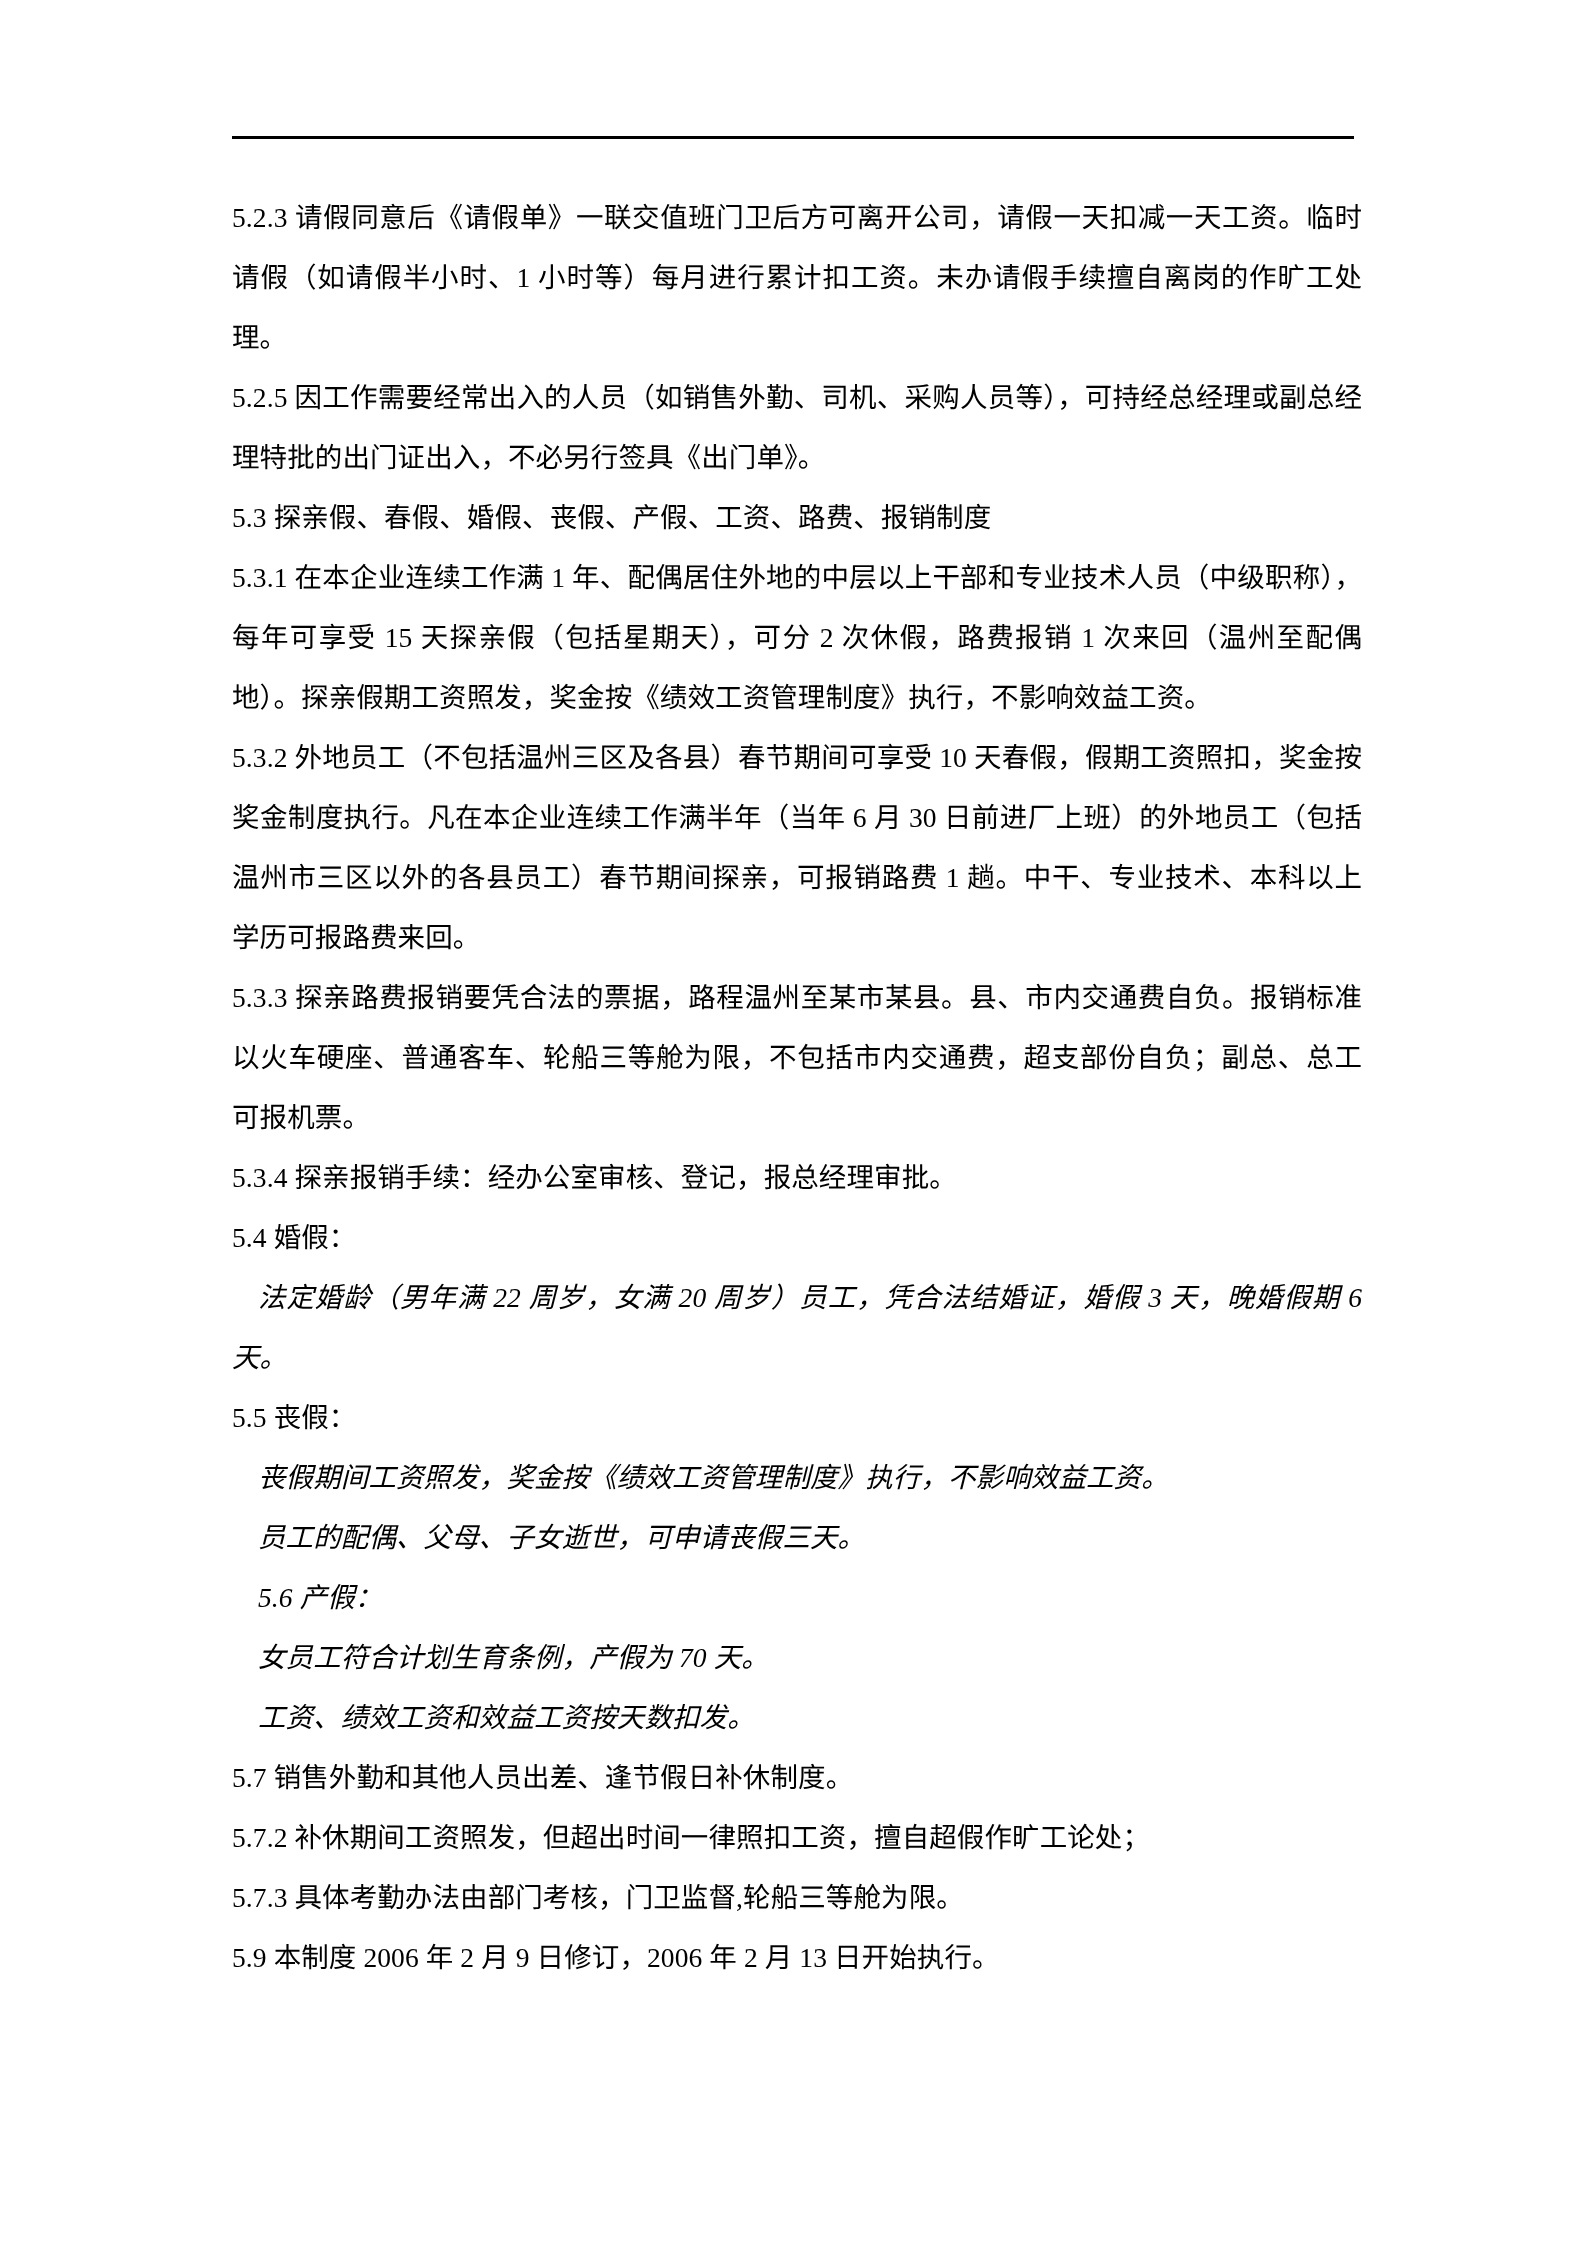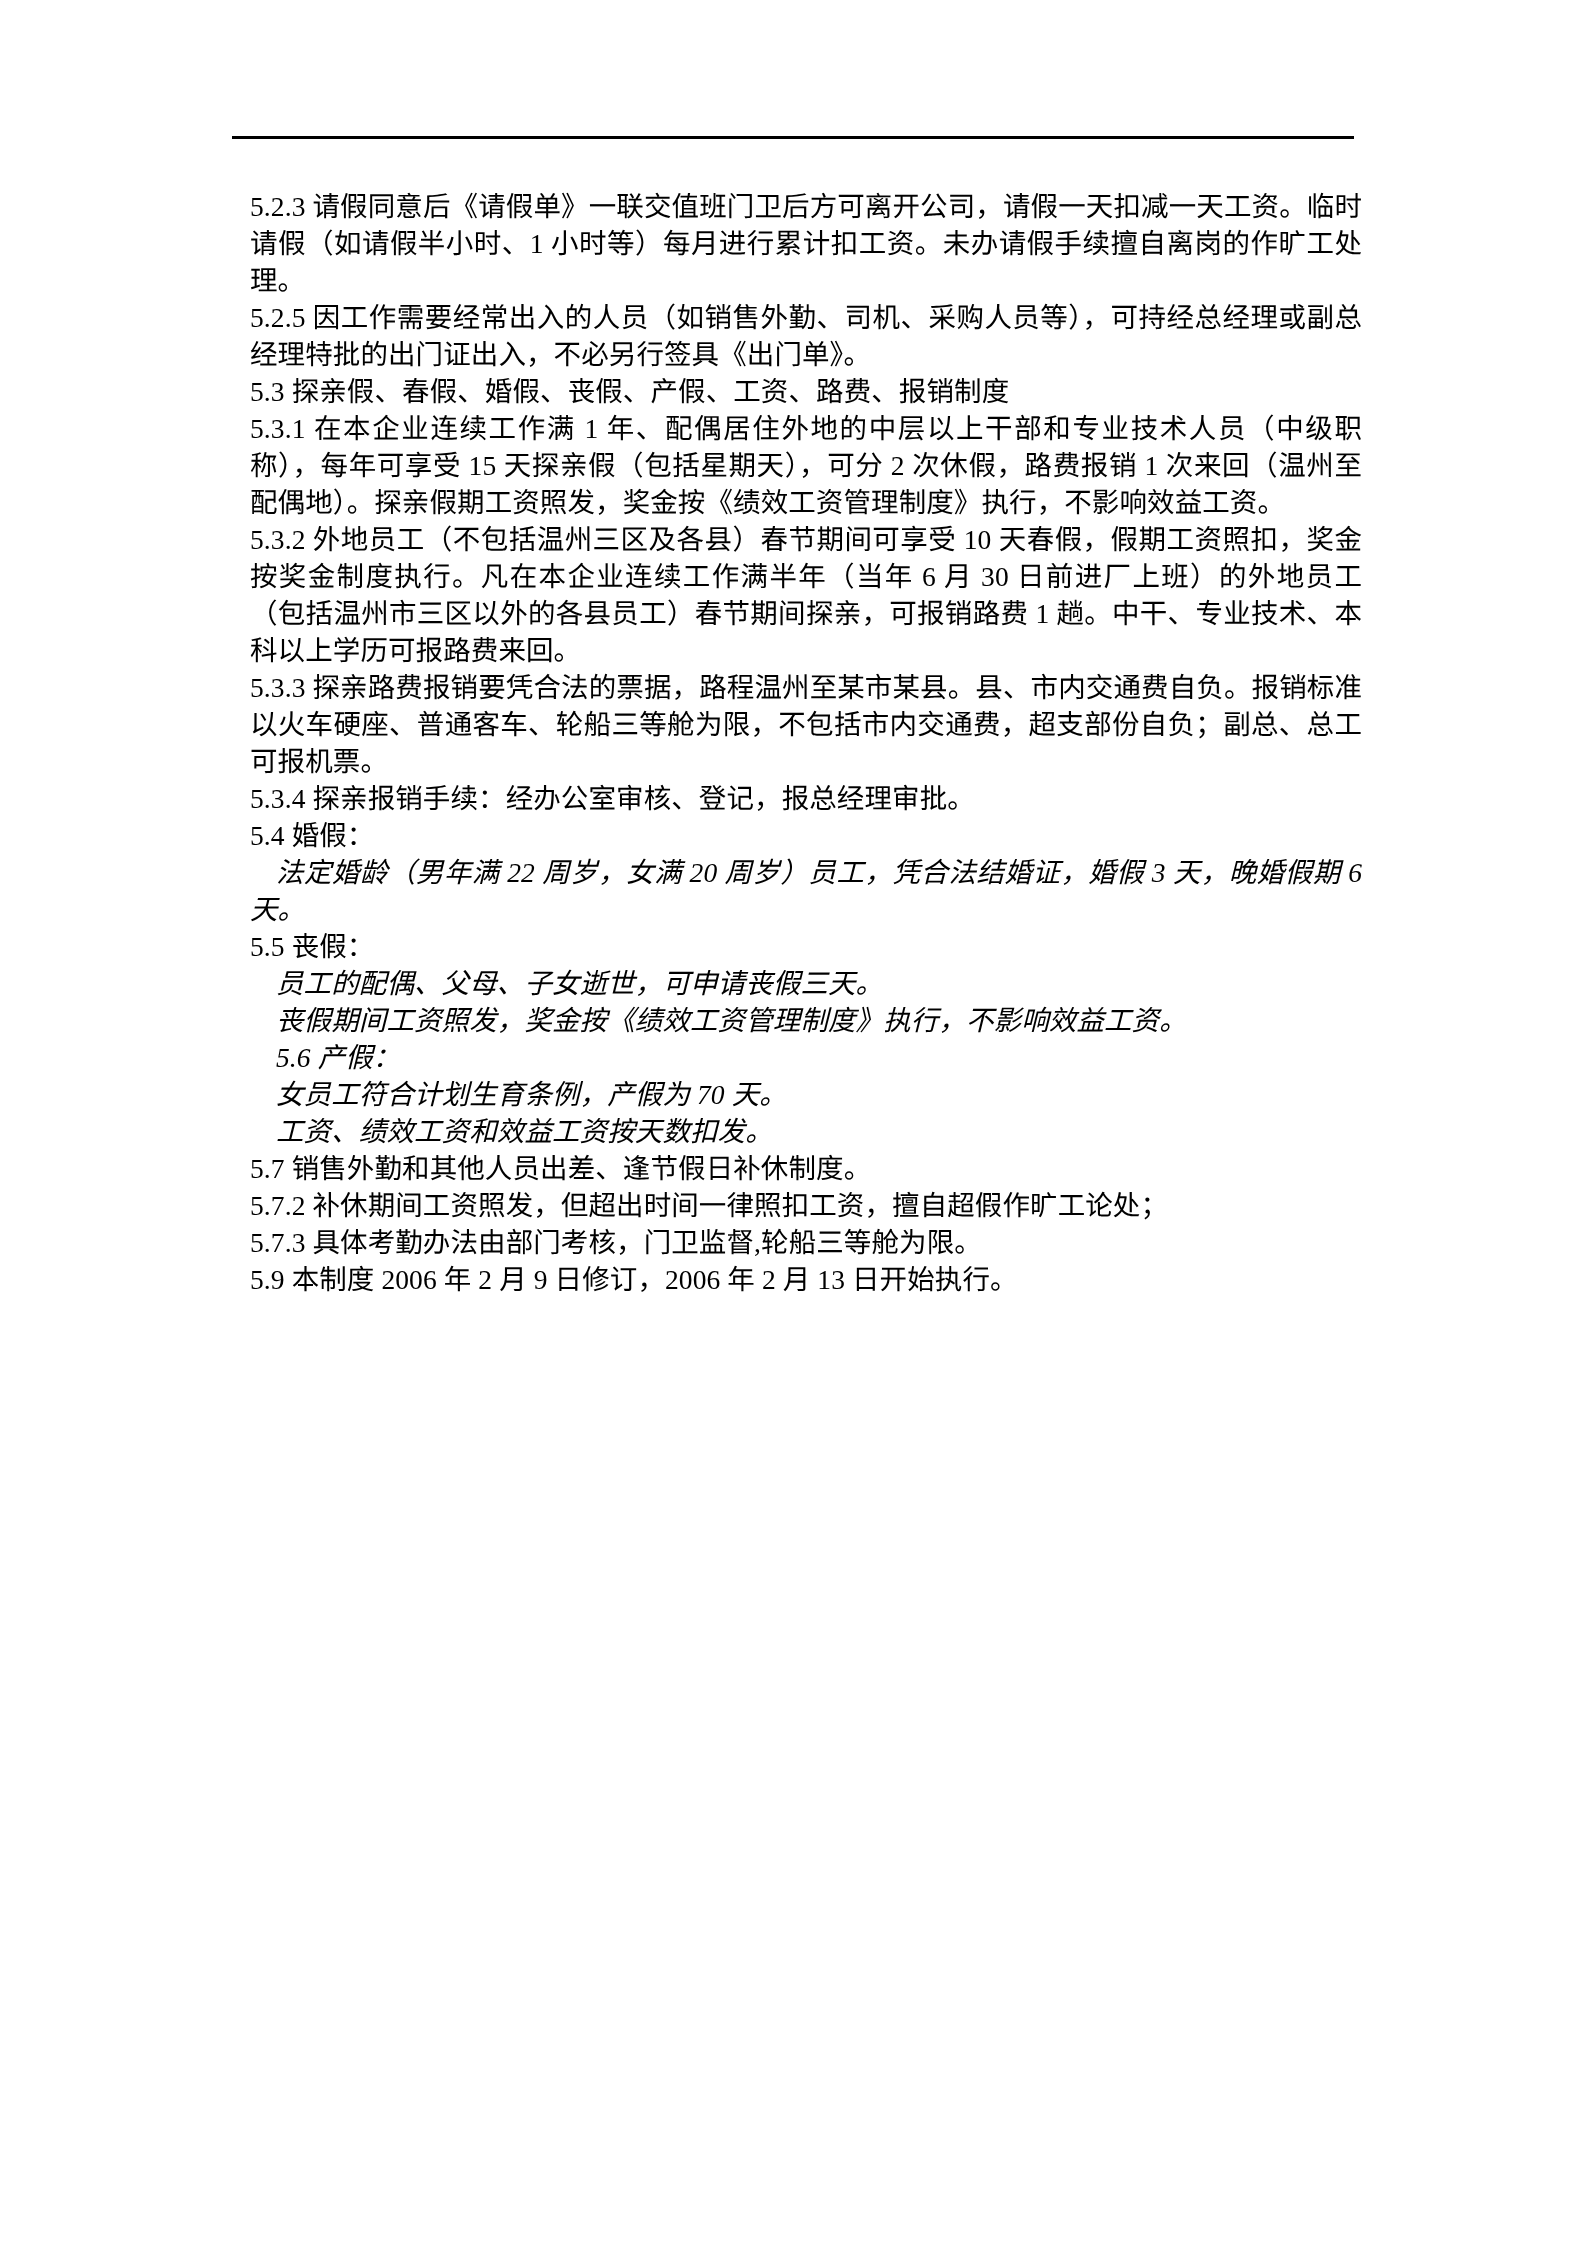--- a/index.html
+++ b/index.html
@@ -30,23 +30,23 @@
     height: 3px;
     background: #000000;
   }
   .content {
     position: absolute;
     left: 232px;
     top: 188px;
     width: 1130px;
   }
   p.para {
-    margin: 0 0 0 18px;
+    margin: 0 0 0 0;
     font-size: 27.5px;
-    line-height: 37px;
+    line-height: 60px;
     text-align: justify;
     text-justify: inter-ideograph;
     letter-spacing: 0.1px;
     word-break: break-all;
   }
   p.indent {
     text-indent: 26px;
     font-style: italic;
   }
 </style>
@@ -62,22 +62,22 @@
     <p class="para">5.2.3 请假同意后《请假单》一联交值班门卫后方可离开公司，请假一天扣减一天工资。临时请假（如请假半小时、1 小时等）每月进行累计扣工资。未办请假手续擅自离岗的作旷工处理。</p>
     <p class="para">5.2.5 因工作需要经常出入的人员（如销售外勤、司机、采购人员等），可持经总经理或副总经理特批的出门证出入，不必另行签具《出门单》。</p>
     <p class="para">5.3 探亲假、春假、婚假、丧假、产假、工资、路费、报销制度</p>
     <p class="para">5.3.1 在本企业连续工作满 1 年、配偶居住外地的中层以上干部和专业技术人员（中级职称），每年可享受 15 天探亲假（包括星期天），可分 2 次休假，路费报销 1 次来回（温州至配偶地）。探亲假期工资照发，奖金按《绩效工资管理制度》执行，不影响效益工资。</p>
     <p class="para">5.3.2 外地员工（不包括温州三区及各县）春节期间可享受 10 天春假，假期工资照扣，奖金按奖金制度执行。凡在本企业连续工作满半年（当年 6 月 30 日前进厂上班）的外地员工（包括温州市三区以外的各县员工）春节期间探亲，可报销路费 1 趟。中干、专业技术、本科以上学历可报路费来回。</p>
     <p class="para">5.3.3 探亲路费报销要凭合法的票据，路程温州至某市某县。县、市内交通费自负。报销标准以火车硬座、普通客车、轮船三等舱为限，不包括市内交通费，超支部份自负；副总、总工可报机票。</p>
     <p class="para">5.3.4 探亲报销手续：经办公室审核、登记，报总经理审批。</p>
     <p class="para">5.4 婚假：</p>
     <p class="para indent">法定婚龄（男年满 22 周岁，女满 20 周岁）员工，凭合法结婚证，婚假 3 天，晚婚假期 6 天。</p>
     <p class="para">5.5 丧假：</p>
+    <p class="para indent">丧假期间工资照发，奖金按《绩效工资管理制度》执行，不影响效益工资。</p>
     <p class="para indent">员工的配偶、父母、子女逝世，可申请丧假三天。</p>
-    <p class="para indent">丧假期间工资照发，奖金按《绩效工资管理制度》执行，不影响效益工资。</p>
     <p class="para indent">5.6 产假：</p>
     <p class="para indent">女员工符合计划生育条例，产假为 70 天。</p>
     <p class="para indent">工资、绩效工资和效益工资按天数扣发。</p>
     <p class="para">5.7 销售外勤和其他人员出差、逢节假日补休制度。</p>
     <p class="para">5.7.2 补休期间工资照发，但超出时间一律照扣工资，擅自超假作旷工论处；</p>
     <p class="para">5.7.3 具体考勤办法由部门考核，门卫监督,轮船三等舱为限。</p>
     <p class="para">5.9 本制度 2006 年 2 月 9 日修订，2006 年 2 月 13 日开始执行。</p>
 
   </div>
 </div>

